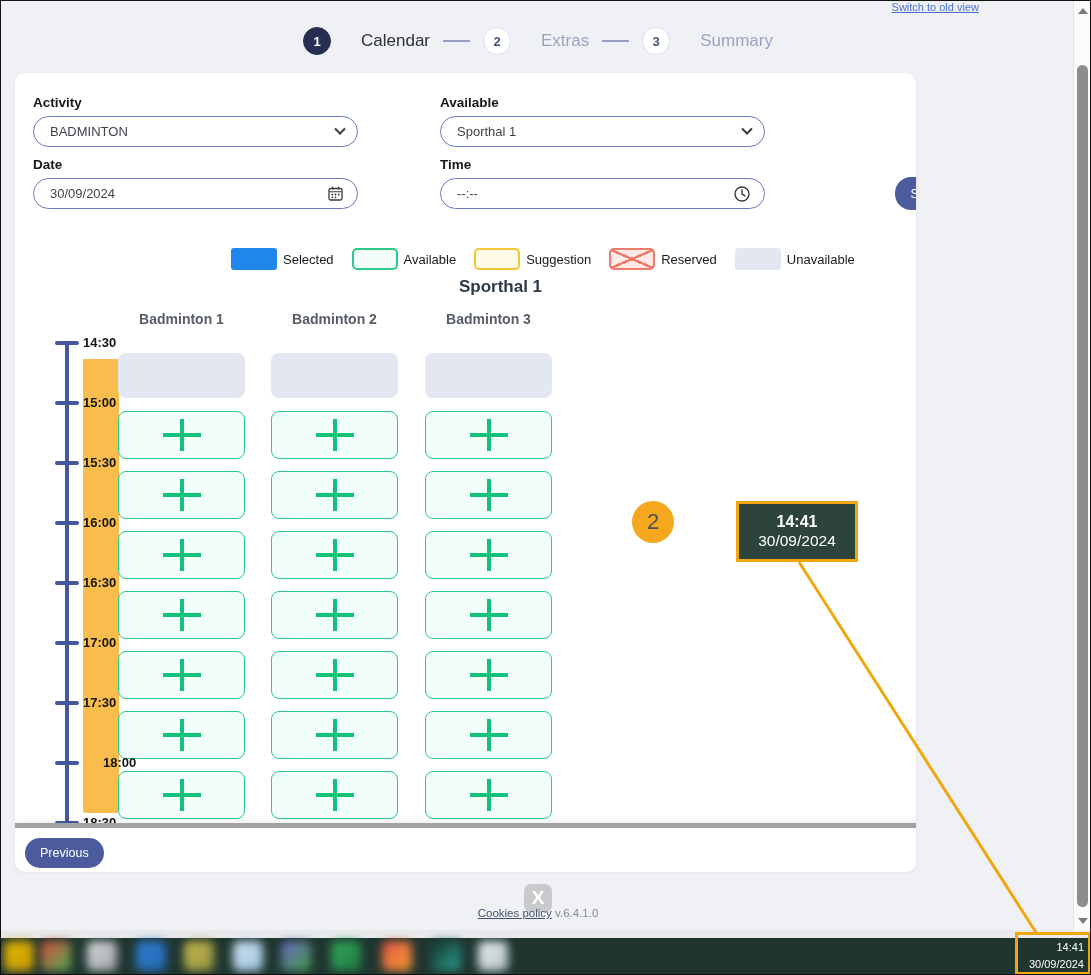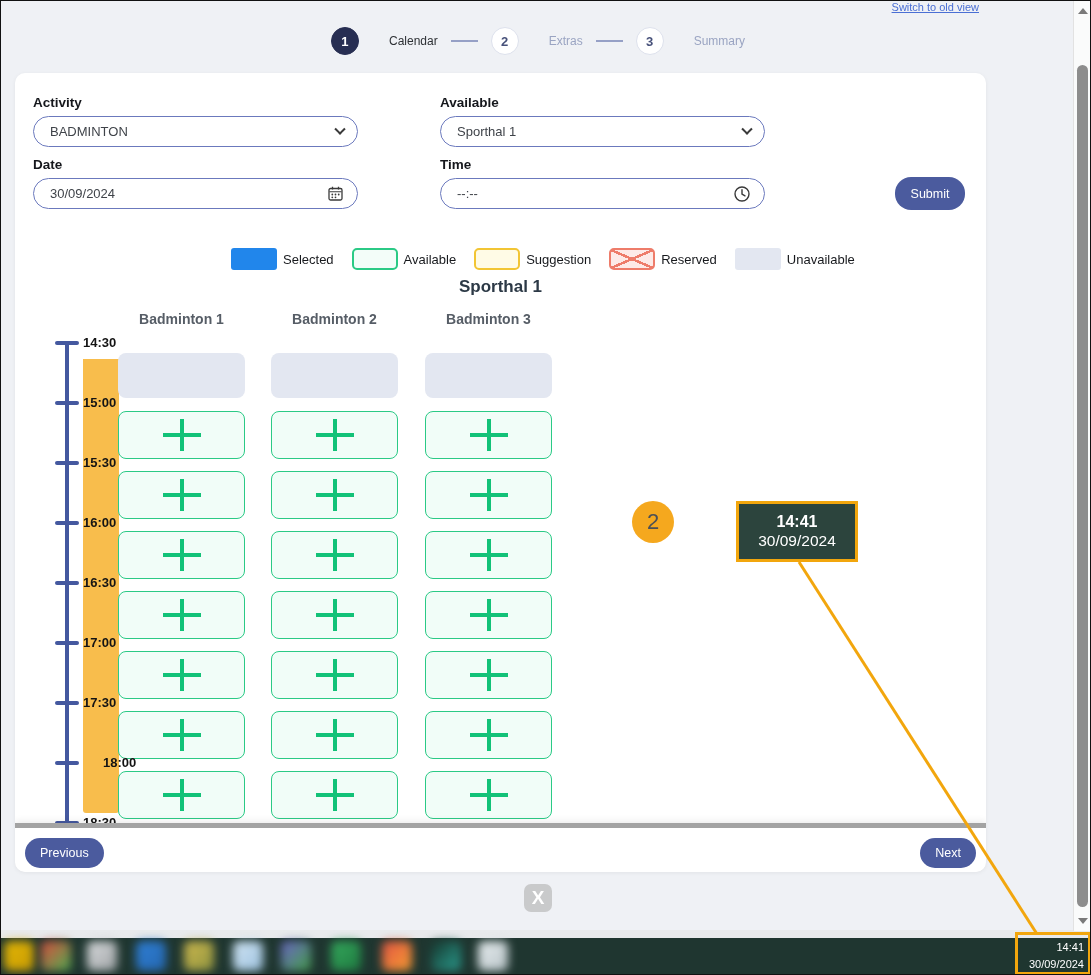--- a/index.html
+++ b/index.html
@@ -8,26 +8,26 @@
 
   
   .switch-link{position:absolute;top:0;right:111px;font-size:11px;color:#4a6fd4;text-decoration:underline;cursor:pointer;}
 
   
   .stepper{position:absolute;top:26px;left:0;width:1074px;display:flex;justify-content:center;align-items:center;gap:9px;}
   .step{display:flex;align-items:center;gap:10px;cursor:pointer;}
   .step-num{width:28px;height:28px;border-radius:50%;background:#fff;border:1px solid #dde1ec;color:#47517a;
             display:flex;align-items:center;justify-content:center;font-size:13px;font-weight:bold;}
   .step.active .step-num{background:#272e52;border-color:#272e52;color:#fff;}
-  .step-label{font-size:12px;color:#9aa4c2;margin-left:20px;}
+  .step-label{font-size:17px;color:#9aa4c2;margin-left:20px;}
   .step.active .step-label{color:#2e3135;}
   .connector{width:27px;height:2px;background:#96a0c6;margin:0 4px;}
 
   
-  .card{position:absolute;left:14px;top:72px;width:971px;height:799px;background:#fff;border-radius:10px;
+  .card{position:absolute;left:14px;top:72px;width:901px;height:799px;background:#fff;border-radius:10px;
         box-shadow:0 1px 4px rgba(0,0,0,.06);overflow:hidden;}
   .f-label{position:absolute;font-size:13.5px;font-weight:bold;color:#15171c;}
   .field{position:absolute;height:31px;border:1px solid #6b79bd;border-radius:16px;background:#fff;
          display:flex;align-items:center;justify-content:space-between;padding:0 13px 0 16px;font-size:13px;color:#3f4349;cursor:pointer;}
   .chev{width:8px;height:8px;border-right:2px solid #3a3a3a;border-bottom:2px solid #3a3a3a;transform:rotate(45deg) translate(-2px,-2px);}
   .pill{border:none;background:#4b5b9e;color:#fff;font-size:12.5px;font-weight:normal;border-radius:16px;cursor:pointer;}
   .submit-btn{position:absolute;left:880px;top:104px;width:70px;height:33px;}
 
   
   .legend{position:absolute;left:216px;top:175px;display:flex;gap:18px;align-items:center;}
@@ -279,20 +279,24 @@
         </div>
       </div>
 
     <div class="card-footer">
       <button class="pill prev-btn">Previous</button>
       <button class="pill next-btn">Next</button>
     </div>
   </div>
 
   <div class="x-logo">X</div>
+  <div class="cookies">
+    <a>Cookies policy</a>
+    <span>v.6.4.1.0</span>
+  </div>
 
   <div class="bottom-strip"></div>
 
   <div class="taskbar" id="taskbar">
     <div class="tb-clock">
       <div>14:41</div>
       <div>30/09/2024</div>
     </div>
   <div class="tb-icon" style="left: 3px; background: linear-gradient(135deg, rgb(227, 181, 5), rgb(199, 155, 4));"></div>
       <div class="tb-icon" style="left: 40px; background: linear-gradient(135deg, rgb(221, 75, 62), rgb(76, 175, 80));"></div>

